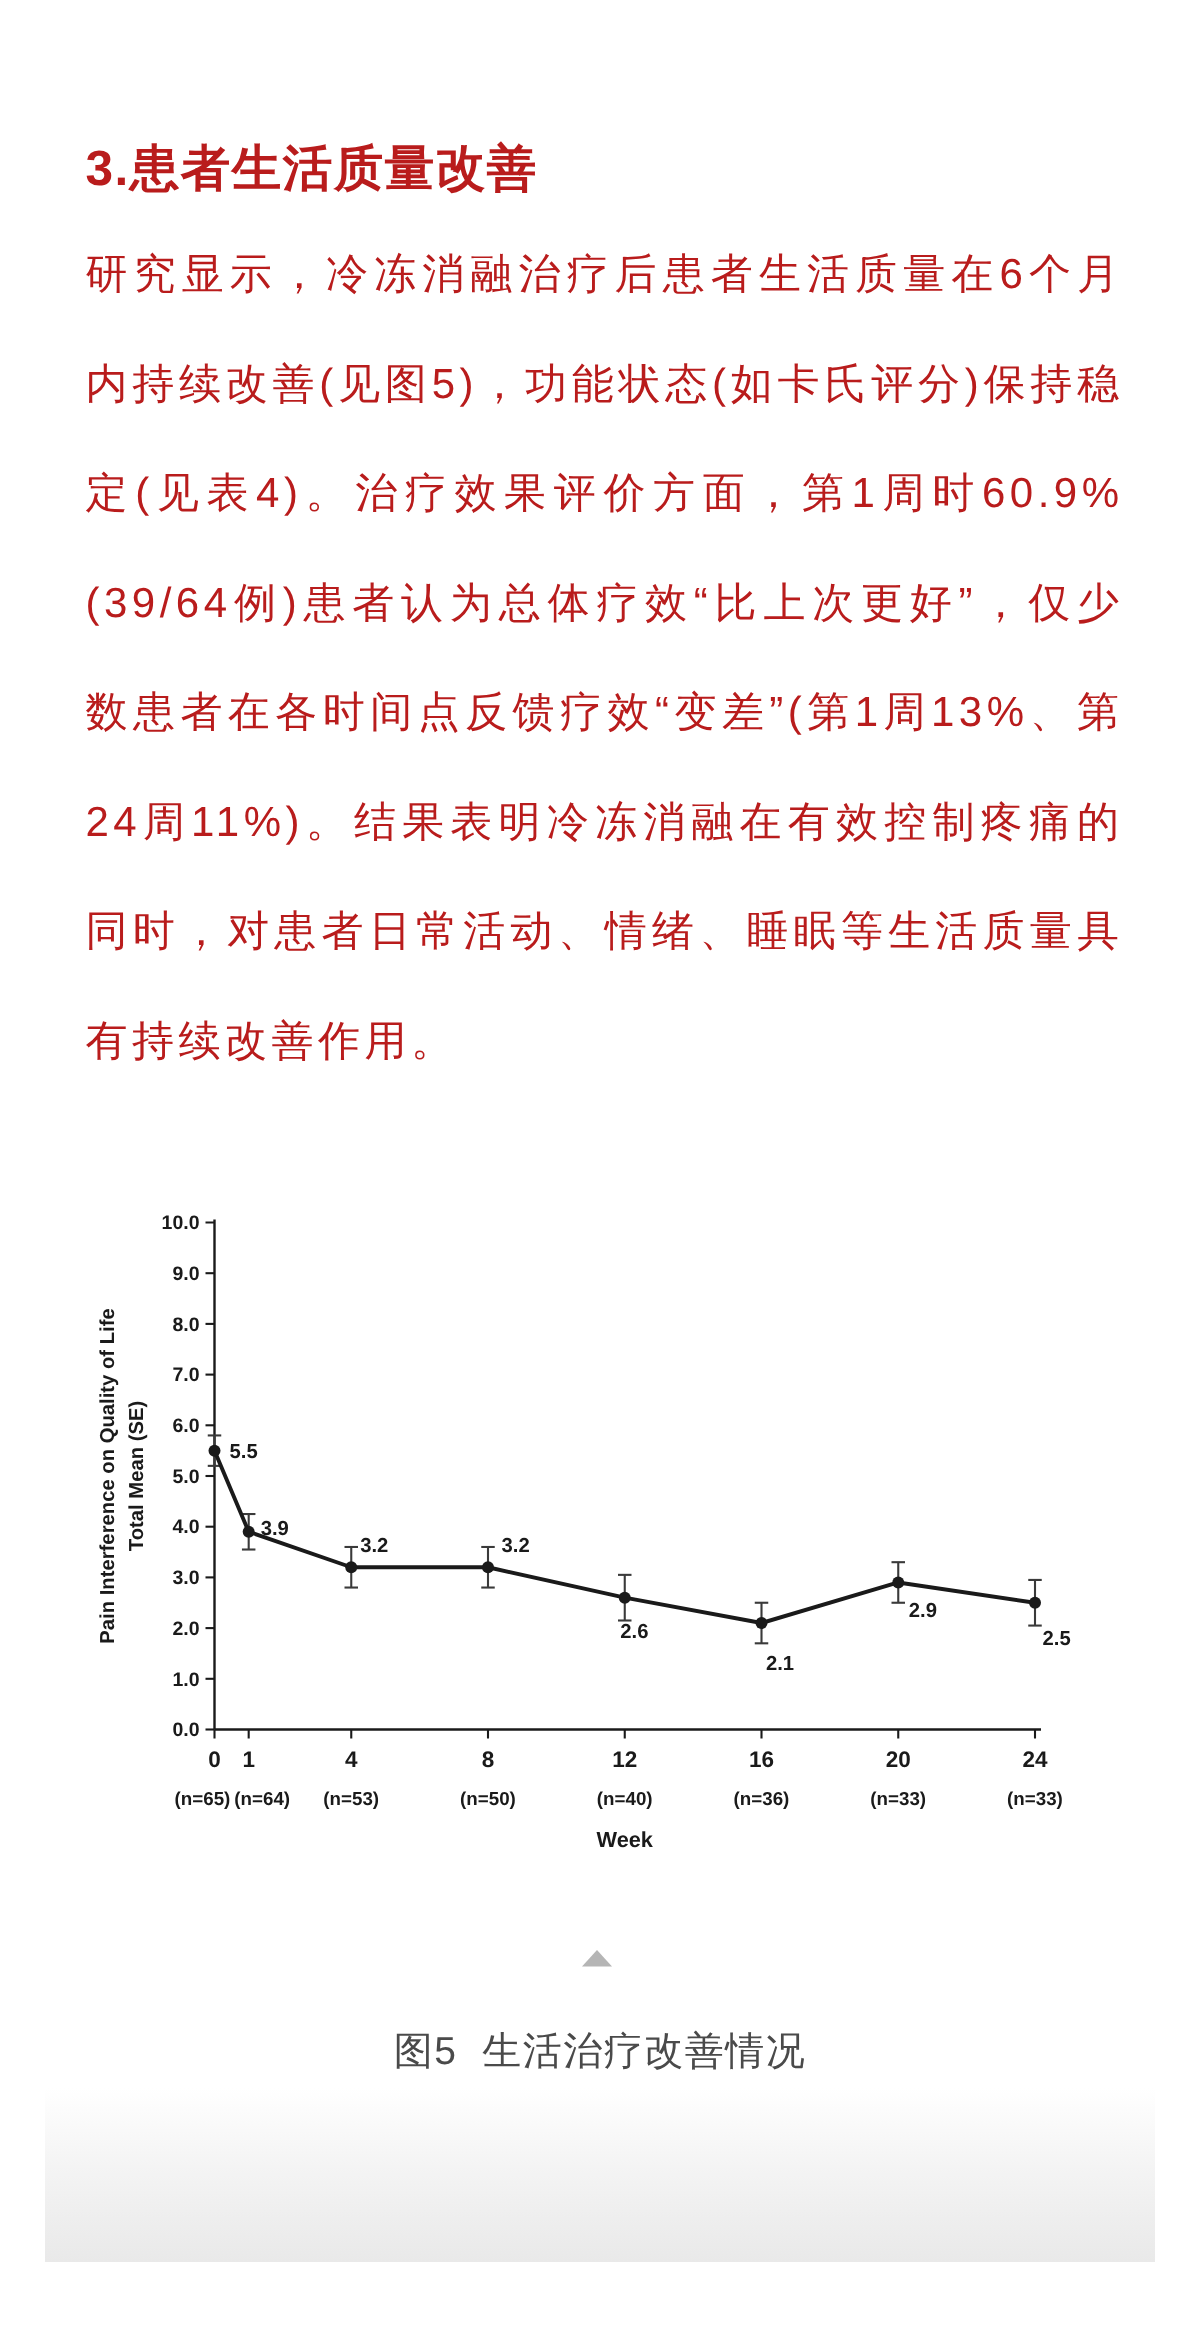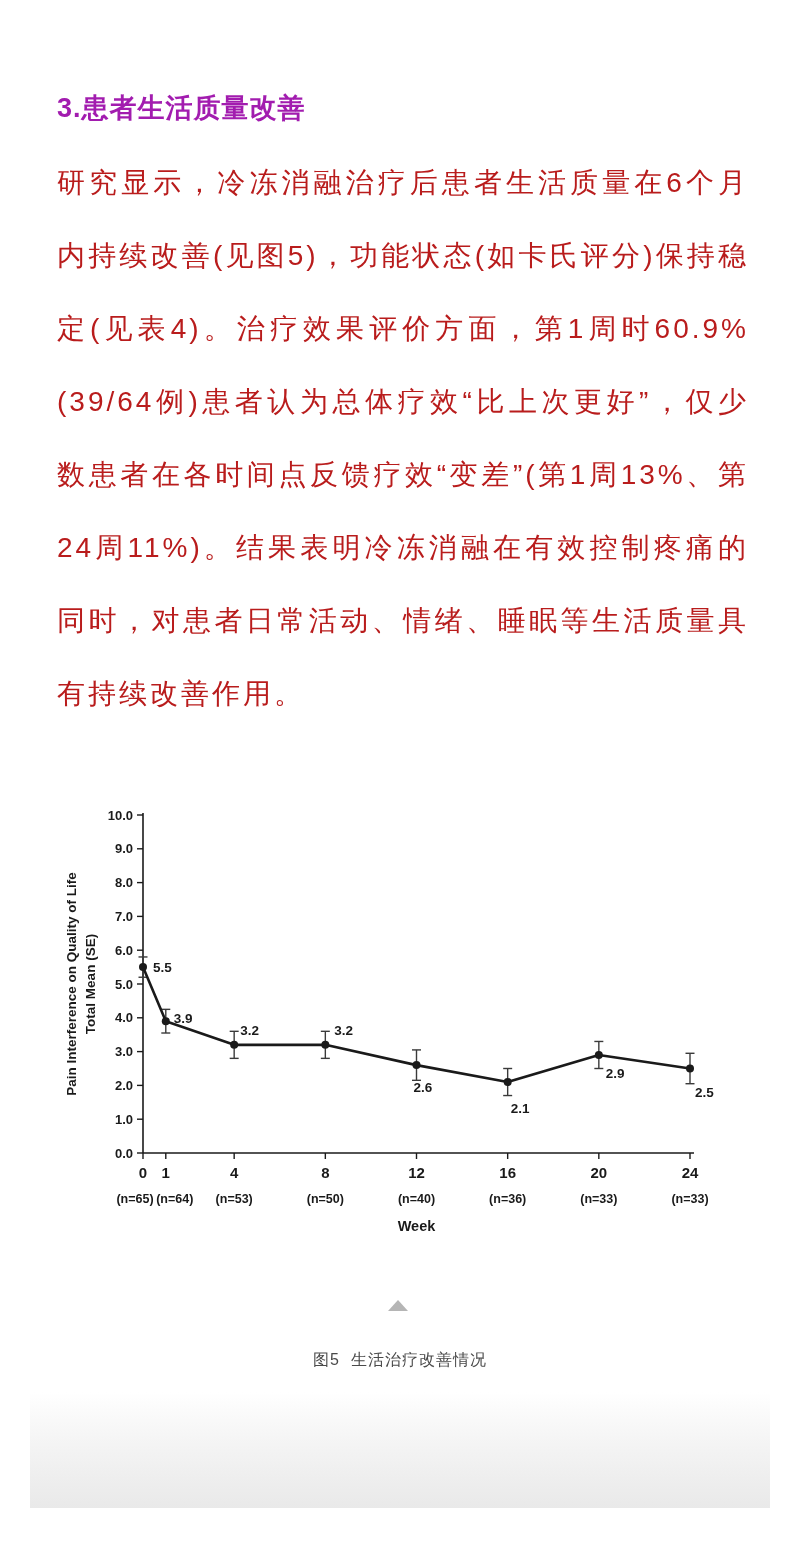--- a/index.html
+++ b/index.html
@@ -9,23 +9,23 @@
     height:1563px;
     background:#ffffff;
     overflow:hidden;
     font-family:"Liberation Sans",sans-serif;
   }
   .heading{
     position:absolute;
     left:57px;
     top:90px;
     margin:0;
-    font-size:27px;
+    font-size:33px;
     font-weight:bold;
-    color:#a21caf;
+    color:#b91c1c;
     letter-spacing:1px;
   }
   .body-text{
     position:absolute;
     left:57px;
     top:146px;
     width:692px;
     margin:0;
     font-size:28px;
     line-height:73px;
@@ -54,21 +54,21 @@
     border-right:10px solid transparent;
     border-bottom:11px solid #b5b5b5;
     cursor:pointer;
   }
   .figure-caption{
     position:absolute;
     left:0;
     top:1350px;
     width:800px;
     text-align:center;
-    font-size:16px;
+    font-size:26px;
     color:#4a4a4a;
     letter-spacing:1px;
     white-space:pre;
   }
   .bottom-fade{
     position:absolute;
     left:30px;
     top:1392px;
     width:740px;
     height:116px;

